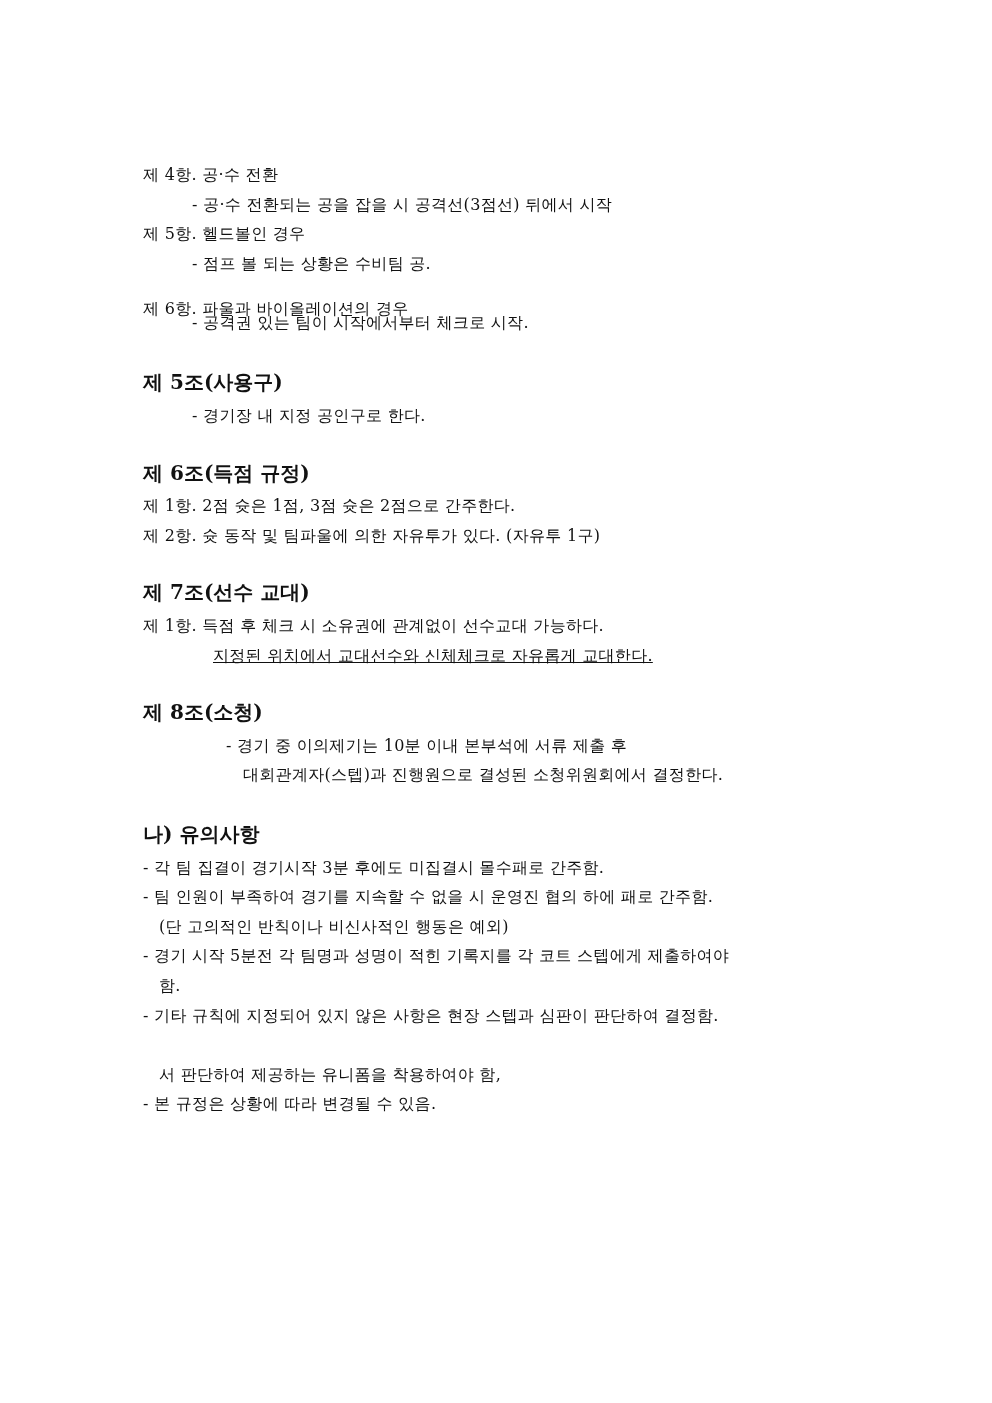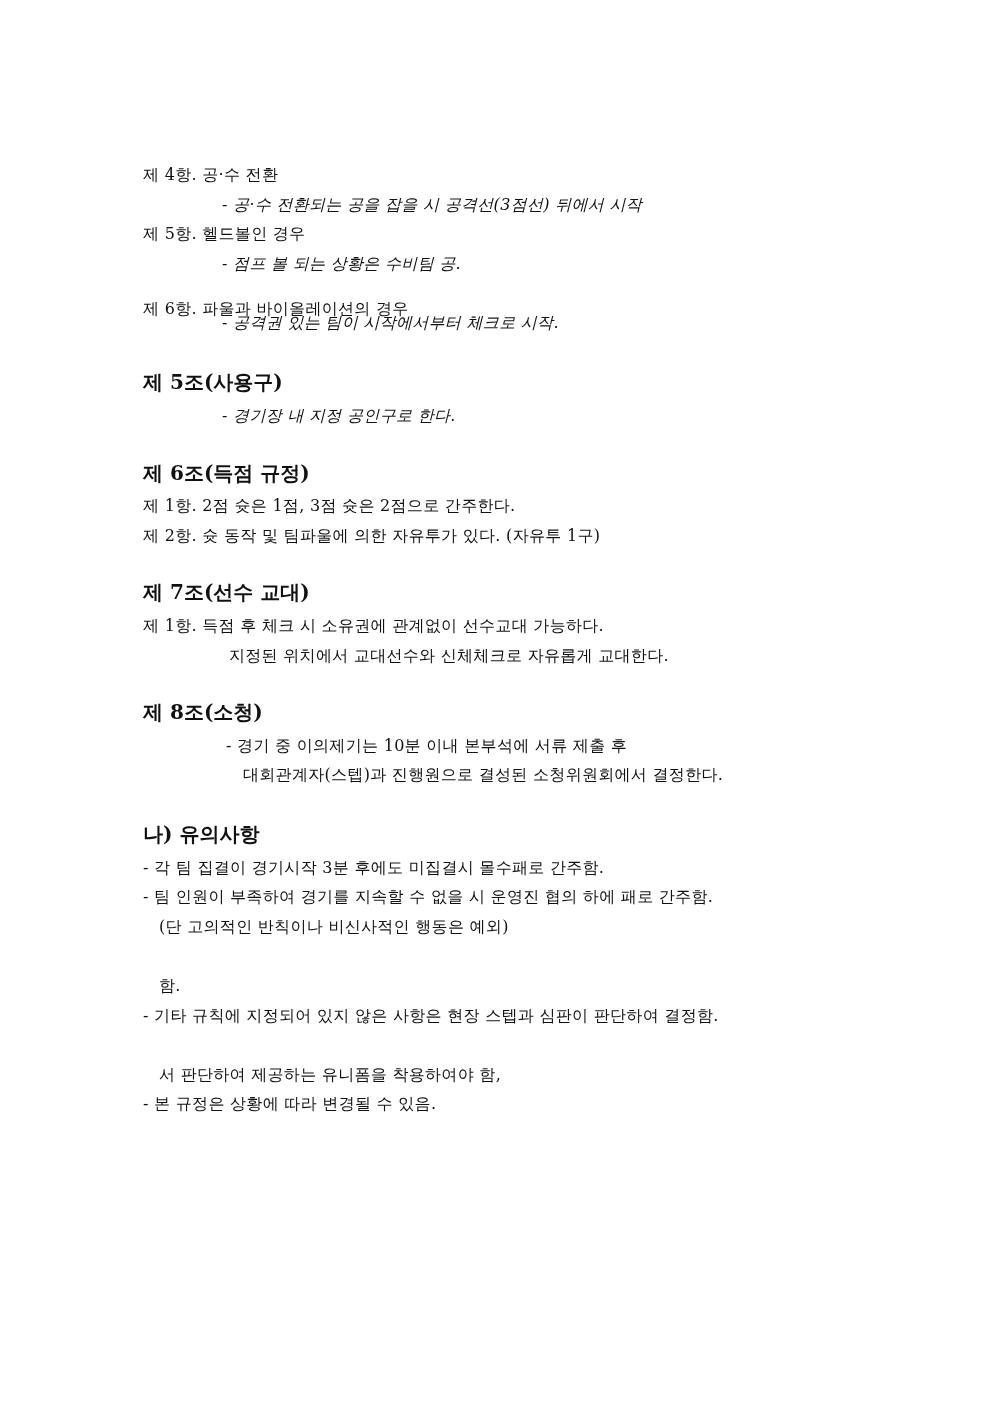--- a/index.html
+++ b/index.html
@@ -1,21 +1,21 @@
 <!DOCTYPE html>
 <html><head>
   <meta charset="utf-8">
   <style>
     html, body { margin: 0; padding: 0; background: #ffffff; }
     body { width: 992px; height: 1403px; position: relative; overflow: hidden;
            font-family: "DejaVu Serif", "Liberation Serif", serif; color: #111; }
     .page { position: absolute; left: 0; top: 0; width: 992px; height: 992px; }
     .line { position: absolute; left: 143px; font-size: 16px; line-height: 20px; white-space: nowrap; letter-spacing: 0.3px; }
-    .ind1 { left: 222px; font-style: italic; }
-    .ind2 { left: 229px; }
+    .ind1 { left: 192px; }
+    .ind2 { left: 213px; text-decoration: underline; }
     .ind3 { left: 226px; }
     .ind4 { left: 243px; }
     .ind5 { left: 159px; }
     .h { font-size: 20px; font-weight: bold; line-height: 24px; letter-spacing: 0; text-align: center; }
   </style>
 </head>
 <body>
 
 <div class="page">
 
@@ -38,18 +38,19 @@
   <div class="line ind2" style="top:646px">지정된 위치에서 교대선수와 신체체크로 자유롭게 교대한다.</div>
 
   <div class="line h" style="top:700px">제 8조(소청)</div>
   <div class="line ind3" style="top:736px">- 경기 중 이의제기는 10분 이내 본부석에 서류 제출 후</div>
   <div class="line ind4" style="top:765px">대회관계자(스텝)과 진행원으로 결성된 소청위원회에서 결정한다.</div>
 
   <div class="line h" style="top:822px">나) 유의사항</div>
   <div class="line" style="top:858px">- 각 팀 집결이 경기시작 3분 후에도 미집결시 몰수패로 간주함.</div>
   <div class="line" style="top:887px">- 팀 인원이 부족하여 경기를 지속할 수 없을 시 운영진 협의 하에 패로 간주함.</div>
   <div class="line ind5" style="top:917px">(단 고의적인 반칙이나 비신사적인 행동은 예외)</div>
+  <div class="line" style="top:946px">- 경기 시작 5분전 각 팀명과 성명이 적힌 기록지를 각 코트 스텝에게 제출하여야</div>
   <div class="line ind5" style="top:976px">함.</div>
   <div class="line" style="top:1006px">- 기타 규칙에 지정되어 있지 않은 사항은 현장 스텝과 심판이 판단하여 결정함.</div>
   <div class="line ind5" style="top:1065px">서 판단하여 제공하는 유니폼을 착용하여야 함,</div>
   <div class="line" style="top:1094px">- 본 규정은 상황에 따라 변경될 수 있음.</div>
 
 </div>
 
 </body></html>

